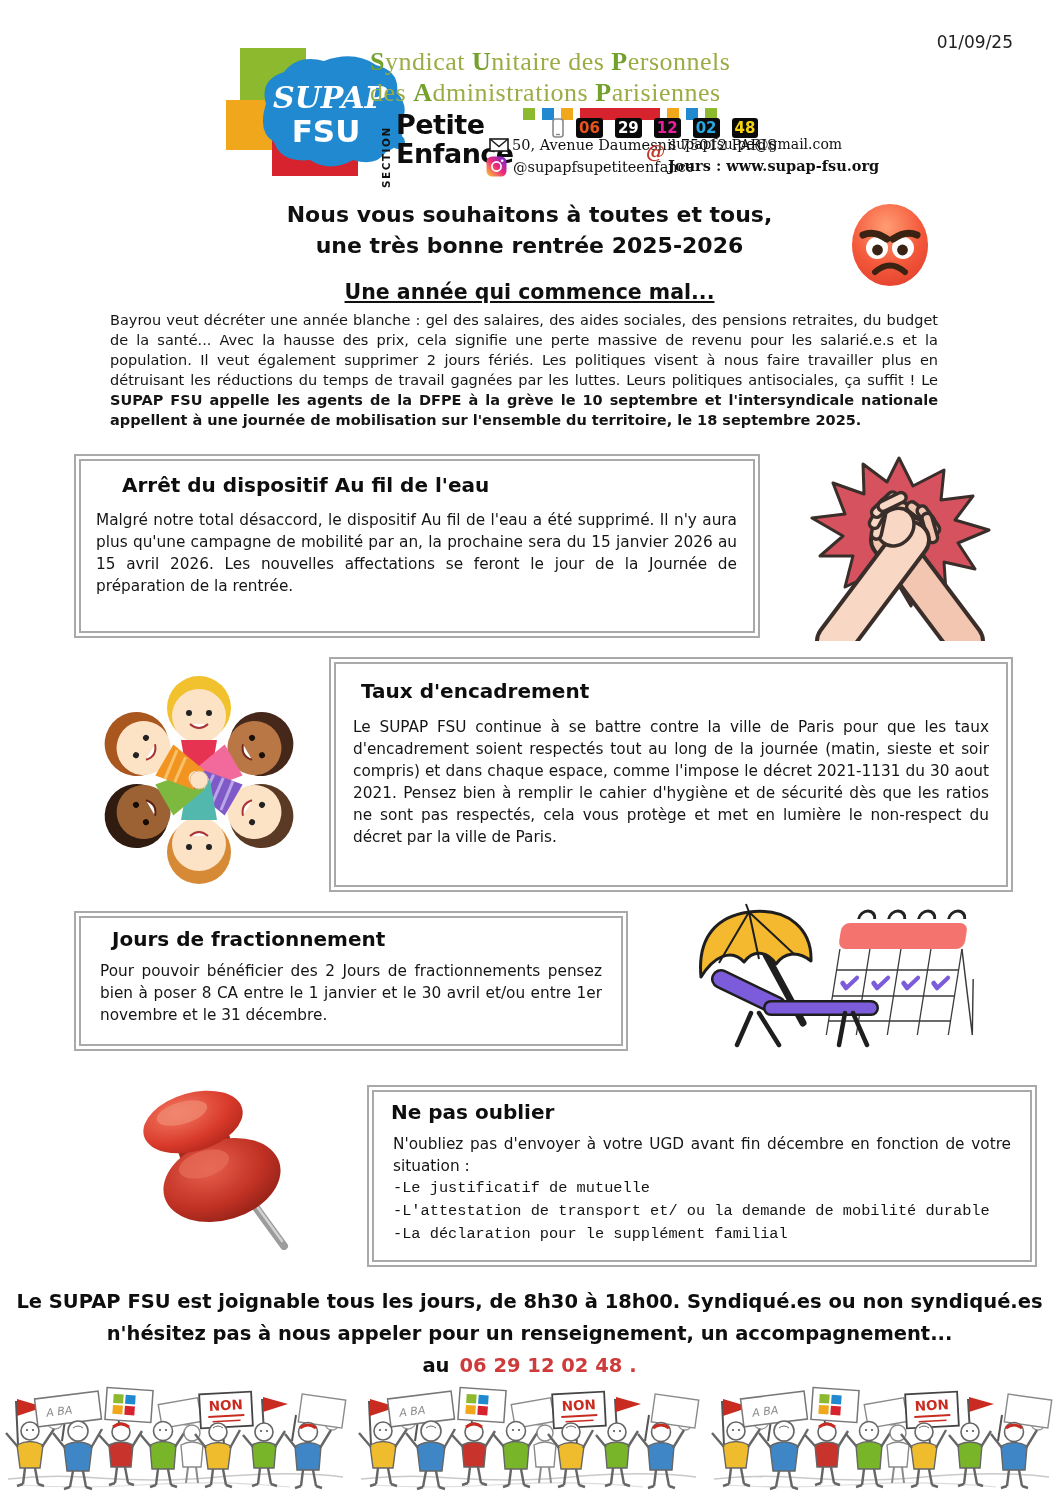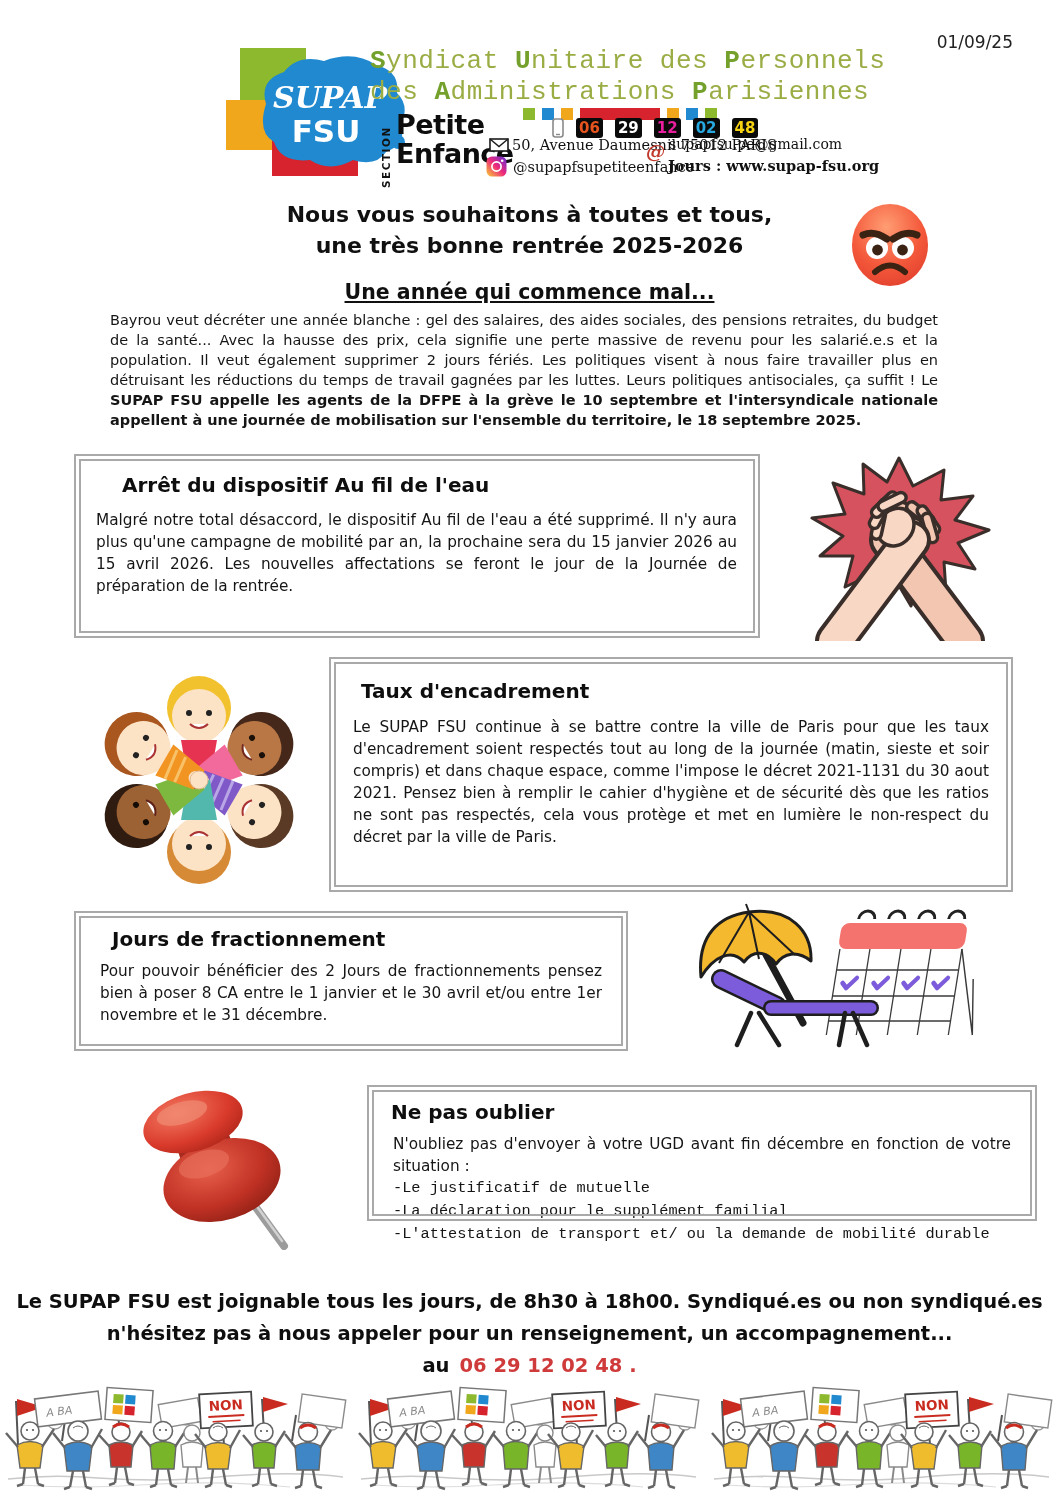--- a/index.html
+++ b/index.html
@@ -5,21 +5,21 @@
   html,body { margin:0; padding:0; background:#e8e8e8; }
   .page {
     position:relative; width:1059px; height:1497px; margin:0 auto;
     background:#ffffff; overflow:hidden;
     font-family:"DejaVu Sans", sans-serif; color:#1b1b1b;
   }
   .abs { position:absolute; }
 
   
   .date { top:32px; right:46px; font-size:17px; color:#222; }
-  .org-name { left:370px; top:46px; font-family:Liberation Mono, monospace; font-size:26px; line-height:1.2; letter-spacing:0.5px; white-space:nowrap; }
+  .org-name { left:370px; top:46px; font-family:Liberation Serif, serif; font-size:26px; line-height:1.2; letter-spacing:0.5px; white-space:nowrap; }
   .oseg  { color:#9aad45; }
   .oseg-b{ color:#74a02c; font-weight:bold; }
   .section-vert { left:380px; top:188px; font-size:10.5px; font-weight:bold; letter-spacing:1.5px; color:#111;
                   transform:rotate(-90deg); transform-origin:left top; }
   .section-name { left:396px; top:110px; font-size:27px; font-weight:bold; line-height:1.08; color:#0d0d0d; letter-spacing:-0.5px; }
 
   .color-strip { left:523px; top:108px; display:flex; gap:7px; align-items:center; }
   .csq { width:12px; height:12px; }
   .cbar { width:80px; height:12px; background:#d6232e; }
 
@@ -53,21 +53,21 @@
   #box-aufil .box-body  { margin:12px 21px 0 20px; }
 
   #box-taux { left:329px; top:657px; width:684px; height:235px; }
   #box-taux .box-title { margin:20px 0 0 30px; }
   #box-taux .box-body  { margin:13px 22px 0 22px; }
 
   #box-frac { left:74px; top:911px; width:554px; height:140px; }
   #box-frac .box-title { margin:14px 0 0 36px; }
   #box-frac .box-body  { margin:9px 24px 0 24px; }
 
-  #box-oubli { left:367px; top:1085px; width:670px; height:136px; }
+  #box-oubli { left:367px; top:1085px; width:670px; height:182px; }
   #box-oubli .box-title { margin:13px 0 0 22px; }
   #box-oubli .box-body  { margin:9px 24px 0 24px; text-align:justify; }
   #box-oubli .box-list  { margin:0 24px 0 24px; }
 
   
   .footer-text { left:0; right:0; top:1286px; text-align:center; font-size:19.5px; font-weight:bold; line-height:32px; color:#0e0e0e; }
   .footer-phone { color:#cf3a3a; margin-left:10px; }
 
   svg text { user-select:none; }
 </style>
@@ -351,22 +351,22 @@
     <ellipse cx="96" cy="100" rx="60" ry="40" fill="url(#pinBase)" transform="rotate(-17 96 100)"></ellipse>
     <ellipse cx="78" cy="84" rx="26" ry="13" fill="#e8705c" opacity="0.65" transform="rotate(-17 78 84)"></ellipse>
     <ellipse cx="67" cy="42" rx="51" ry="29" fill="url(#pinCap)" transform="rotate(-16 67 42)"></ellipse>
     <ellipse cx="56" cy="33" rx="26" ry="11" fill="#f08b74" opacity="0.7" transform="rotate(-16 56 33)"></ellipse>
   </svg>
 
   <div class="dbox" id="box-oubli">
     <div class="box-title">Ne pas oublier</div>
     <div class="box-body">N'oubliez pas d'envoyer à votre UGD avant fin décembre en fonction de votre situation :</div>
     <div class="box-list">-Le justificatif de mutuelle</div>
+    <div class="box-list">-L'attestation de transport et/ ou la demande de mobilité durable</div>
     <div class="box-list">-La déclaration pour le supplément familial</div>
-    <div class="box-list">-L'attestation de transport et/ ou la demande de mobilité durable</div>
   </div>
 
   <div class="abs footer-text">
     <div>Le SUPAP FSU est joignable tous les jours, de 8h30 à 18h00.  Syndiqué.es ou non syndiqué.es</div>
     <div>n'hésitez pas à nous  appeler pour un renseignement, un accompagnement...</div>
     <div><span>au</span><span class="footer-phone">06 29 12 02 48 .</span></div>
   </div>
 
   <svg class="abs" style="left:0; top:1383px;" width="1059" height="108" viewBox="0 0 1059 108" xmlns="http://www.w3.org/2000/svg" xmlns:xlink="http://www.w3.org/1999/xlink">
     <g id="crowd-tile">

